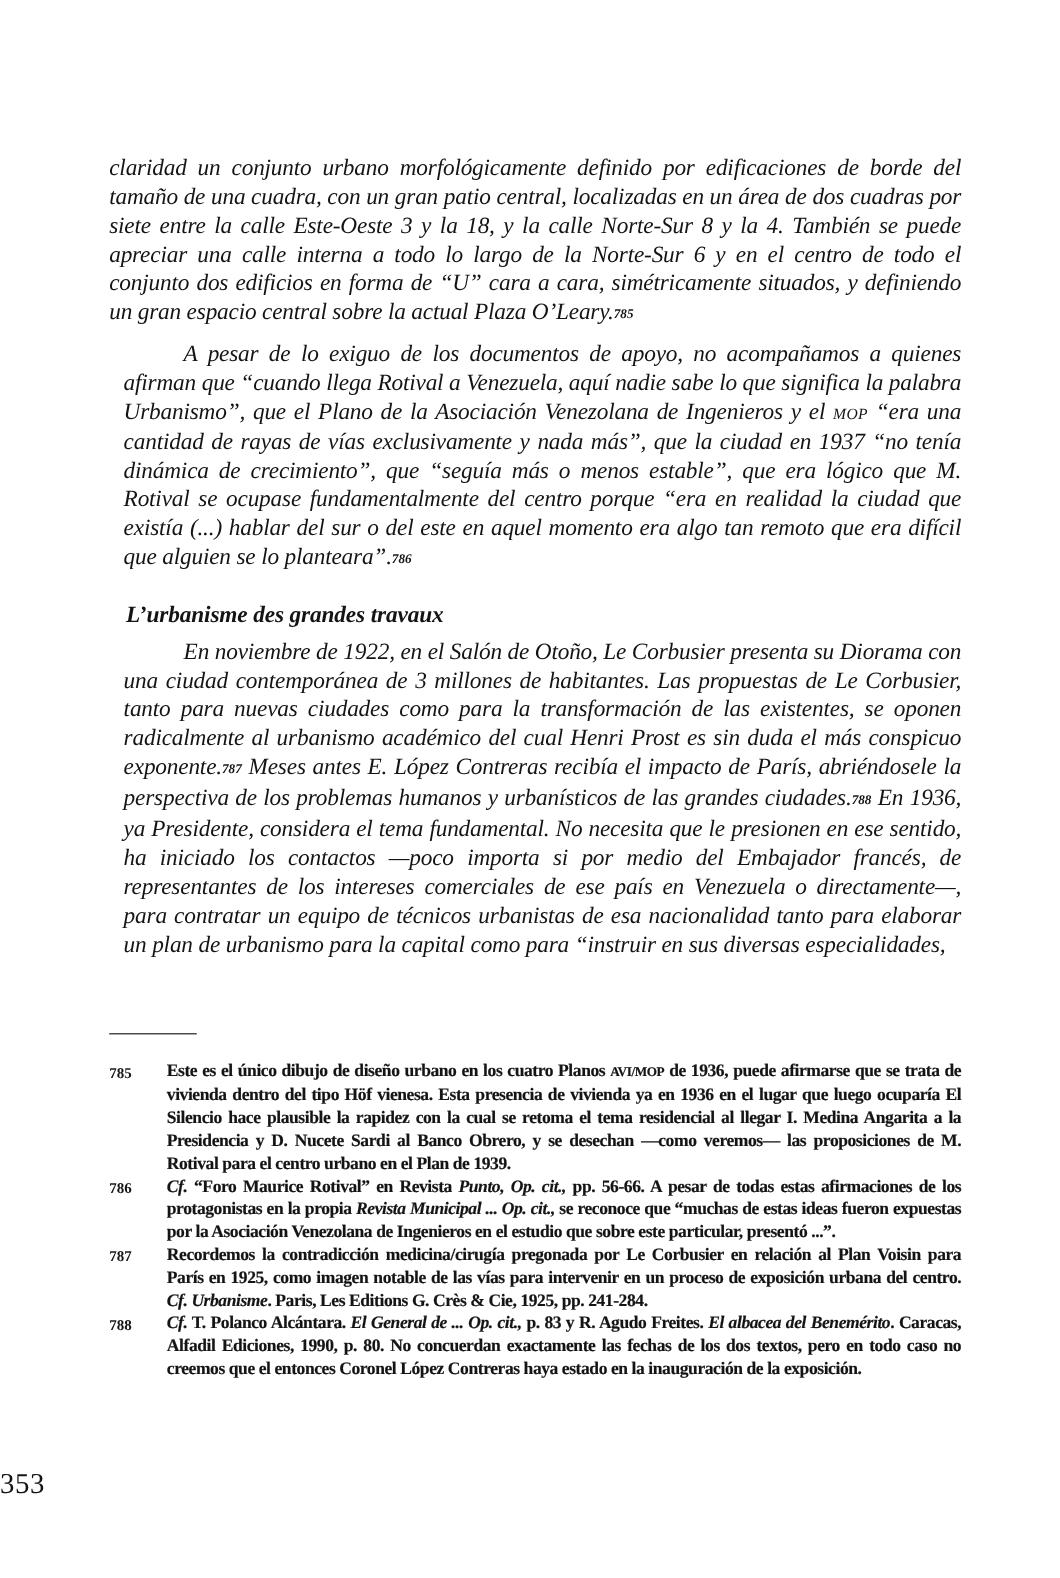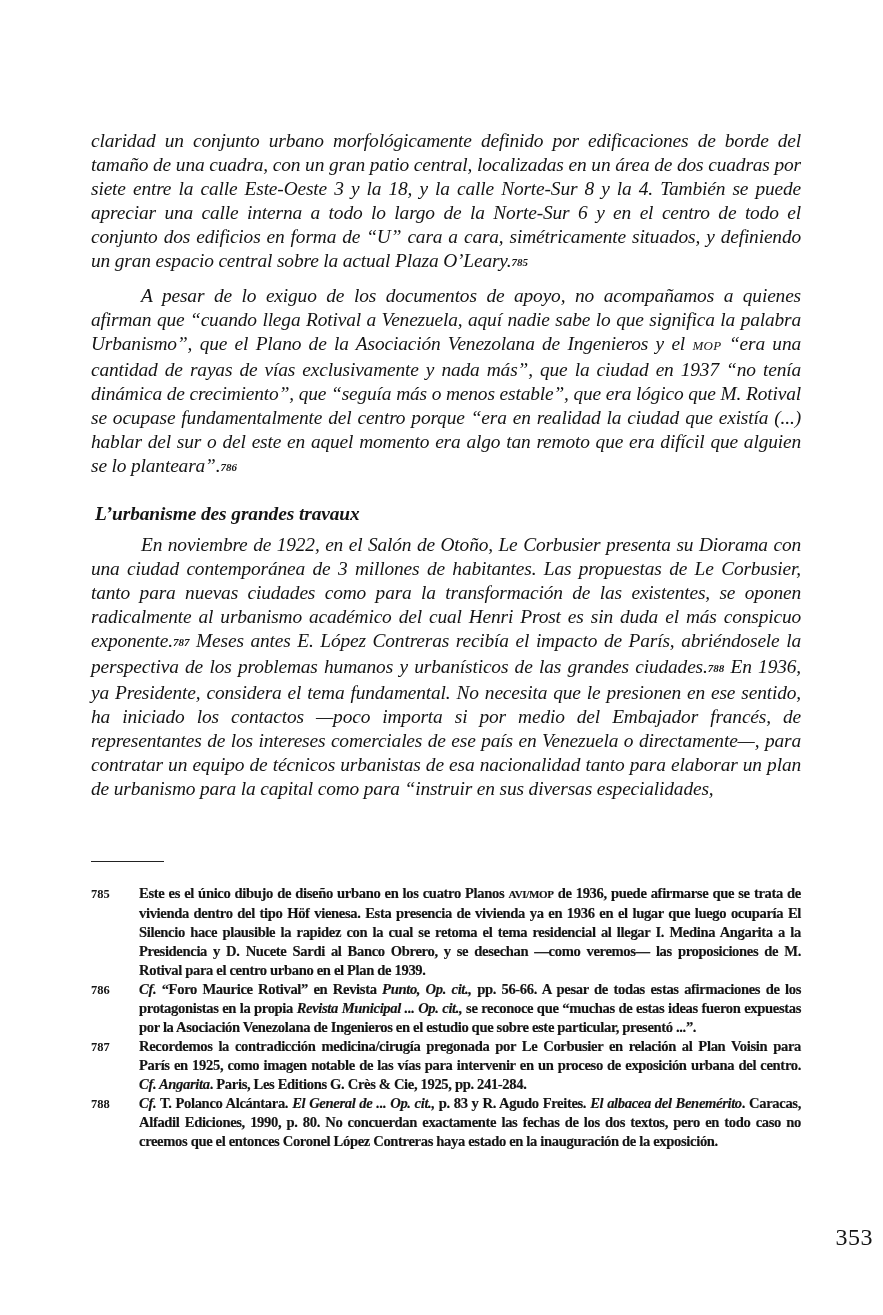--- a/index.html
+++ b/index.html
@@ -25,37 +25,38 @@
       font-size: 19.4px;
       line-height: 24px;
       text-align: justify;
       margin: 0;
       letter-spacing: -0.15px;
       word-spacing: 0px;
       font-style: italic;
     }
     .para.indent {
       text-indent: 50px;
+      margin-left: 12px;
     }
     .para + .para {
       margin-top: 9px;
     }
     sup.fn {
       font-size: 11px;
       vertical-align: 0;
       position: relative;
       top: -1px;
       font-weight: bold;
       letter-spacing: 0;
     }
     .heading {
       font-style: italic;
       font-size: 19.4px;
       line-height: 24px;
-      margin: 22px 0 7px 4px;
+      margin: 22px 0 7px 14px;
       letter-spacing: -0.1px;
     }
     .smallcaps {
       font-size: 13px;
       text-transform: uppercase;
       letter-spacing: 0.3px;
     }
     .sep {
       position: absolute;
       left: 91px;
@@ -93,21 +94,21 @@
     .fn-text em { font-style: italic; }
     .fn-text .sc {
       font-size: 11px;
       text-transform: uppercase;
     }
     .page-number {
       position: absolute;
       top: 1224px;
       left: 0;
       width: 883px;
-      text-align: right;
+      text-align: left;
       font-size: 24px;
       letter-spacing: 0.5px;
       padding-right: 10px;
       box-sizing: border-box;
     }
   </style>
 </head>
 <body>
 
 <div class="page">
@@ -128,21 +129,21 @@
     <div class="fn-text"><span>Este es el único dibujo de diseño urbano en los cuatro Planos </span><span class="sc">avi/mop</span><span> de 1936, puede afirmarse que se trata de vivienda dentro del tipo Höf vienesa. Esta presencia de vivienda ya en 1936 en el lugar que luego ocuparía El Silencio hace plausible la rapidez con la cual se retoma el tema residencial al llegar I. Medina Angarita a la Presidencia y D. Nucete Sardi al Banco Obrero, y se desechan —como veremos— las proposiciones de M. Rotival para el centro urbano en el Plan de 1939.</span></div>
   </div>
 
   <div class="fn-item">
     <div class="fn-num">786</div>
     <div class="fn-text"><em>Cf.</em><span> “Foro Maurice Rotival” en Revista </span><em>Punto, Op. cit.,</em><span> pp. 56-66. A pesar de todas estas afirmaciones de los protagonistas en la propia </span><em>Revista Municipal ... Op. cit.,</em><span> se reconoce que “muchas de estas ideas fueron expuestas por la Asociación Venezolana de Ingenieros en el estudio que sobre este particular, presentó ...”.</span></div>
   </div>
 
   <div class="fn-item">
     <div class="fn-num">787</div>
-    <div class="fn-text"><span>Recordemos la contradicción medicina/cirugía pregonada por Le Corbusier en relación al Plan Voisin para París en 1925, como imagen notable de las vías para intervenir en un proceso de exposición urbana del centro. </span><em>Cf. Angarita</em><span>. Paris, Les Editions G. Crès &amp; Cie, 1925, pp. 241-284.</span></div>
+    <div class="fn-text"><span>Recordemos la contradicción medicina/cirugía pregonada por Le Corbusier en relación al Plan Voisin para París en 1925, como imagen notable de las vías para intervenir en un proceso de exposición urbana del centro. </span><em>Cf. Urbanisme</em><span>. Paris, Les Editions G. Crès &amp; Cie, 1925, pp. 241-284.</span></div>
   </div>
 
   <div class="fn-item">
     <div class="fn-num">788</div>
     <div class="fn-text"><em>Cf.</em><span> T. Polanco Alcántara. </span><em>El General de ... Op. cit.,</em><span> p. 83 y R. Agudo Freites. </span><em>El albacea del Benemérito</em><span>. Caracas, Alfadil Ediciones, 1990, p. 80. No concuerdan exactamente las fechas de los dos textos, pero en todo caso no creemos que el entonces Coronel López Contreras haya estado en la inauguración de la exposición.</span></div>
   </div>
 </div>
 
 <div class="page-number">353</div>
 

